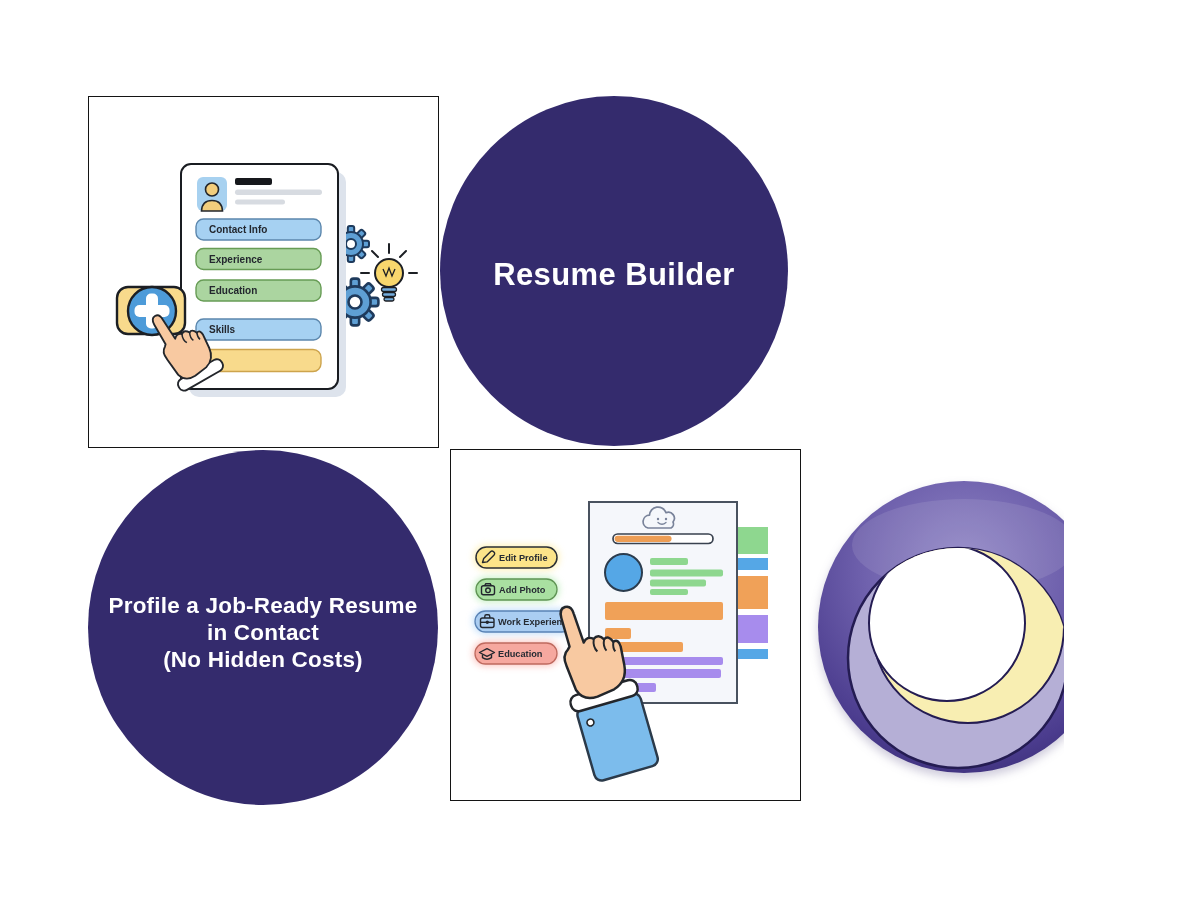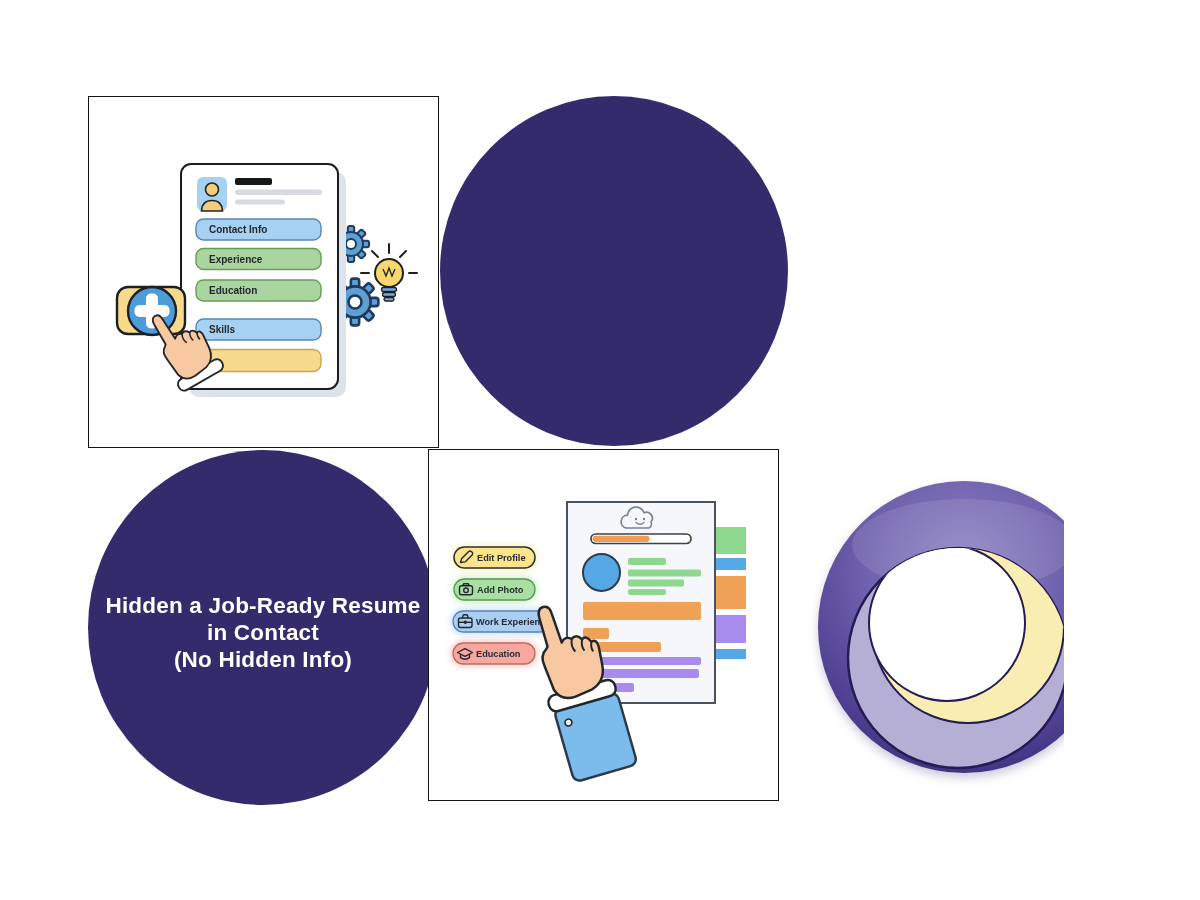--- a/index.html
+++ b/index.html
@@ -4,21 +4,21 @@
 <style>
   html,body{margin:0;padding:0;background:#ffffff;}
   .stage{
     position:relative;width:1064px;height:900px;background:#ffffff;overflow:hidden;
     font-family:"Liberation Sans",sans-serif;
   }
   .panel{
     position:absolute;background:#ffffff;border:1.6px solid #141414;box-sizing:border-box;
   }
   .panel-form{left:88px;top:96px;width:351px;height:352px;}
-  .panel-editor{left:428px;top:449px;width:351px;height:352px;}
+  .panel-editor{left:450px;top:449px;width:351px;height:352px;}
   .panel svg{position:absolute;left:0;top:0;}
   .bubble{
     position:absolute;border-radius:50%;background:#342b6d;color:#ffffff;
     display:flex;flex-direction:column;align-items:center;justify-content:center;
     text-align:center;font-weight:700;
   }
   .bubble-title{left:440px;top:96px;width:348px;height:350px;font-size:31px;line-height:40px;letter-spacing:.4px;padding-top:8px;box-sizing:border-box;}
   .bubble-tagline{left:88px;top:450px;width:350px;height:355px;font-size:22.5px;line-height:27px;letter-spacing:.2px;padding-top:10px;box-sizing:border-box;}
   .bubble div{white-space:nowrap;}
   .logo{position:absolute;left:816px;top:477px;filter:drop-shadow(0 5px 5px rgba(60,48,110,.25));}
@@ -104,26 +104,27 @@
         <g fill="none" stroke-width="2.4">
           <path d="M63,51 q-4,9 0,16"></path>
           <path d="M75,55 q-4,8 -1,14"></path>
           <path d="M85,61 q-3,7 -1,12"></path>
         </g>
       </g>
     </svg>
   </div>
 
   <div class="bubble bubble-title">
+    <div>Resume Builder</div>
   </div>
 
   <div class="bubble bubble-tagline">
-    <div>Hidden a Job-Ready Resume</div>
+    <div>Profile a Job-Ready Resume</div>
     <div>in Contact</div>
-    <div>(No Hidden Info)</div>
+    <div>(No Hidden Costs)</div>
   </div>
 
   <div class="panel panel-editor">
     <svg width="348" height="349" viewBox="0 0 348 349">
       <defs>
         <filter id="glow" x="-60%" y="-60%" width="220%" height="220%">
           <feGaussianBlur stdDeviation="3.5"></feGaussianBlur>
         </filter>
       </defs>
 

